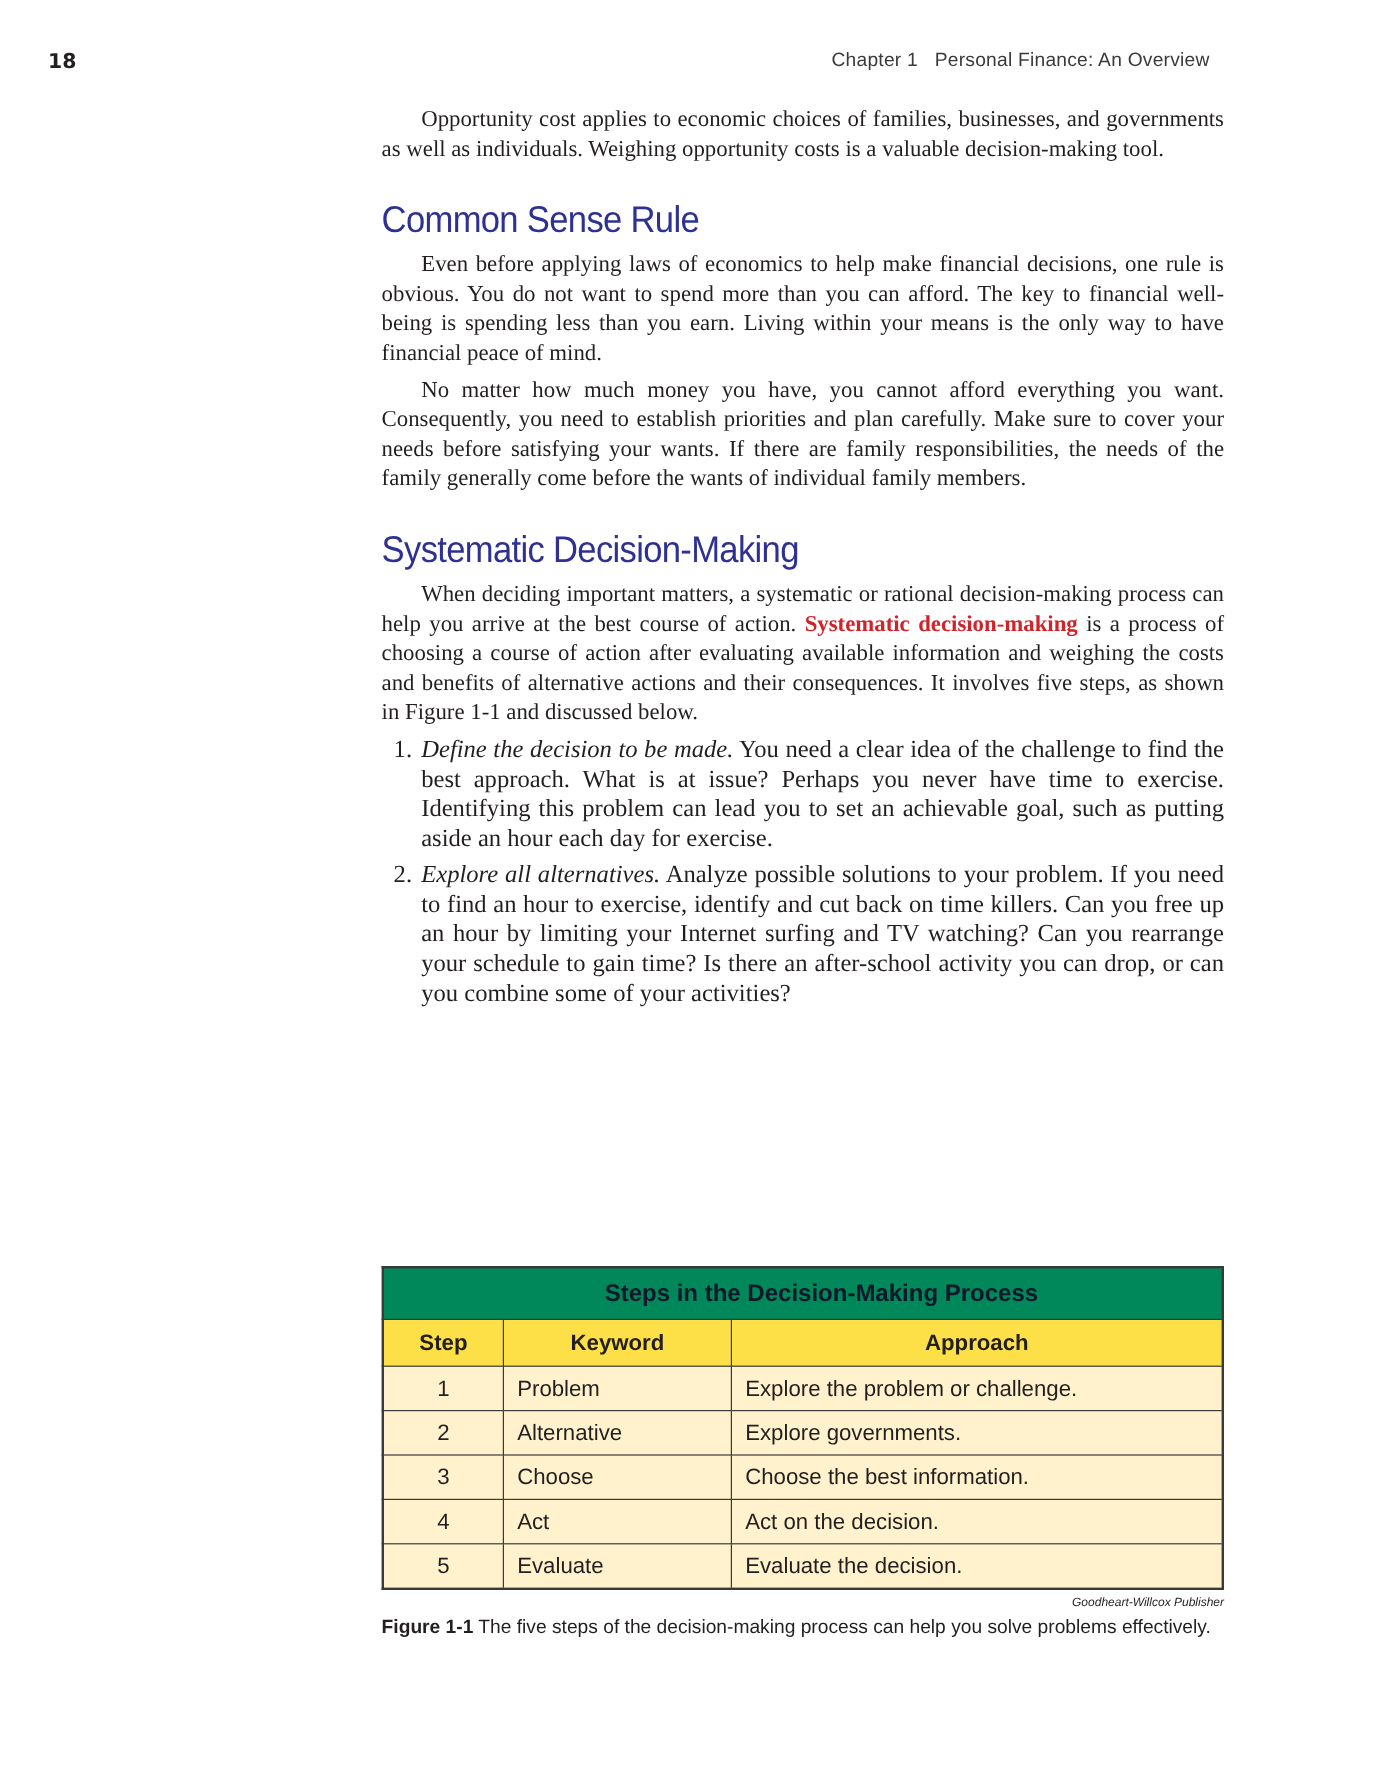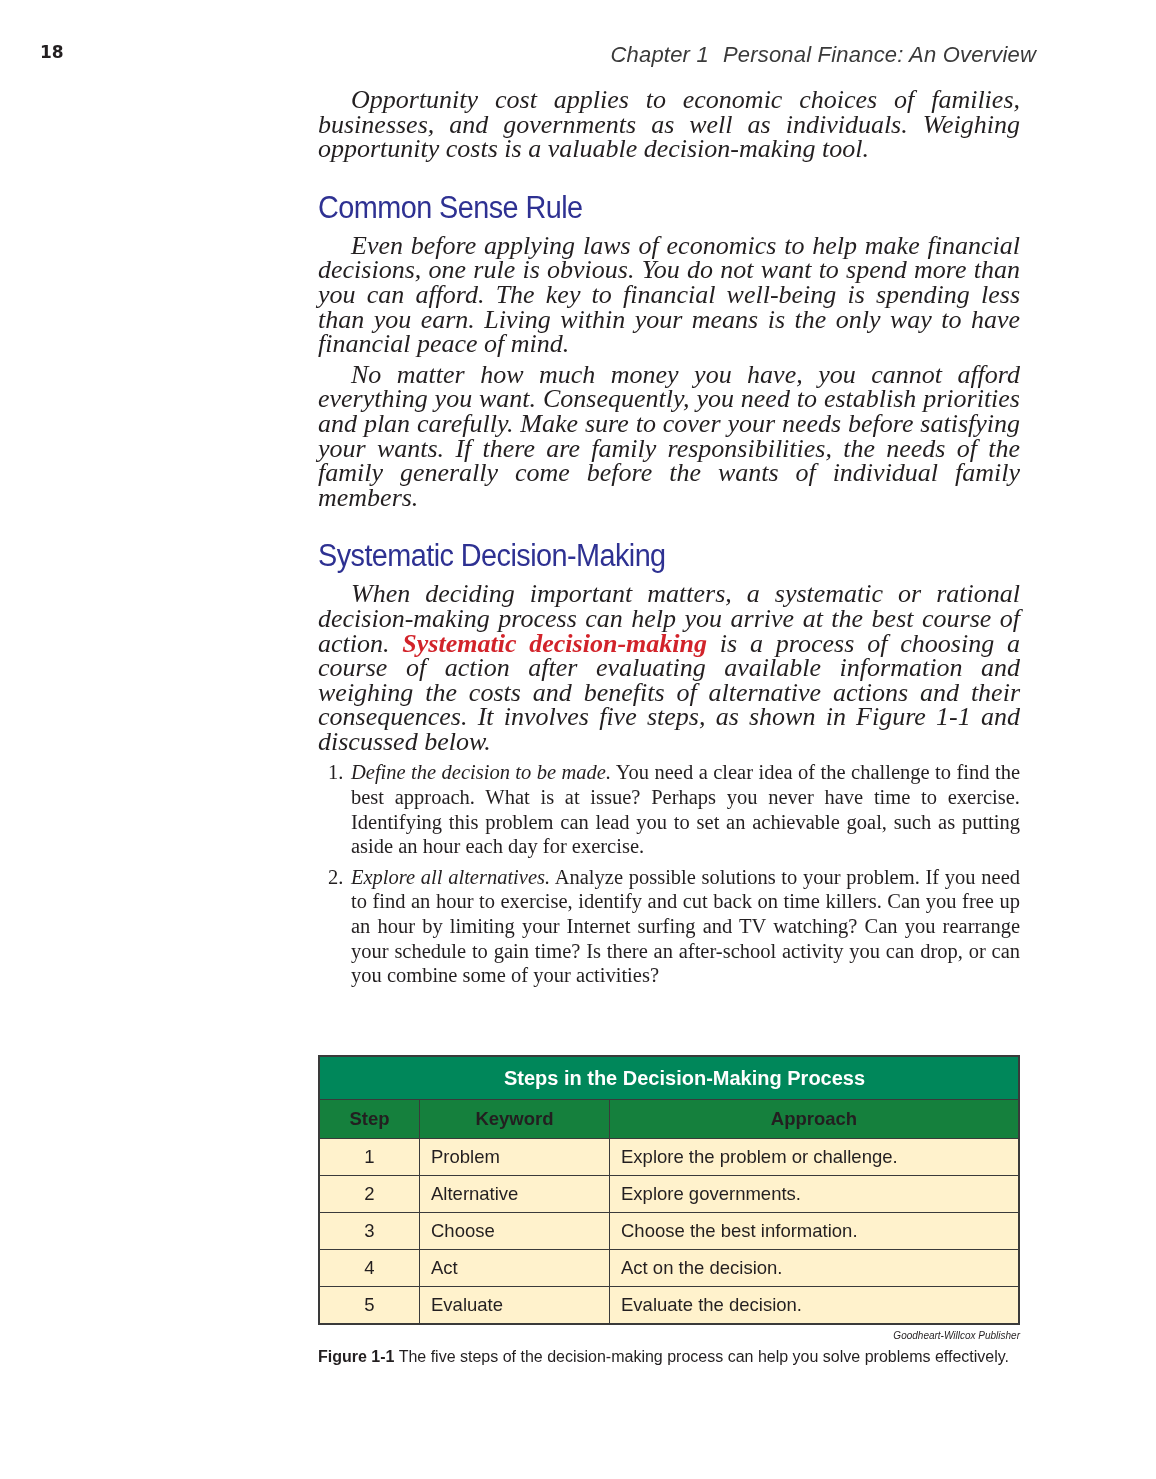--- a/index.html
+++ b/index.html
@@ -1,31 +1,31 @@
 <!DOCTYPE html>
 <html><head>
   <meta charset="utf-8">
   <style>
     html, body { margin: 0; padding: 0; background: #ffffff; }
     body { width: 1156px; height: 1479px; position: relative; overflow: hidden; color: #231f20; }
     .page-number { position: absolute; left: 40px; top: 42px; font-family: "DejaVu Sans", sans-serif; font-weight: bold; font-size: 17px; }
-    .running-head { position: absolute; right: 120px; top: 42px; font-family: "Liberation Sans", sans-serif; font-size: 22px; color: #3a3a3a; letter-spacing: 0.2px; font-style: italic; }
+    .running-head { position: absolute; right: 148px; top: 42px; font-family: "Liberation Sans", sans-serif; font-size: 16px; color: #3a3a3a; letter-spacing: 0.2px; }
     .running-head .gap { display: inline-block; width: 14px; }
     .content { position: absolute; left: 318px; top: 88px; width: 702px; }
-    p { font-family: "Liberation Serif", serif; font-size: 26px; line-height: 24.6px; margin: 0 0 6px 0; text-align: justify; text-indent: 33px; font-style: italic; }
+    p { font-family: "Liberation Serif", serif; font-size: 19px; line-height: 24.6px; margin: 0 0 6px 0; text-align: justify; text-indent: 33px; }
     h2 { font-family: "Liberation Sans", sans-serif; font-weight: normal; font-size: 31px; color: #2e3192; margin: 28px 0 8px 0; letter-spacing: -0.6px; transform: scaleX(0.93); transform-origin: left; white-space: nowrap; }
     .term { color: #d2232a; font-weight: bold; }
     ol { list-style: none; margin: 0; padding: 0; }
     li { font-family: "Liberation Serif", serif; font-size: 20.5px; line-height: 24.6px; text-align: justify; position: relative; padding-left: 33px; margin-bottom: 6px; }
     li .num { position: absolute; left: 10px; top: 0; }
     li em { font-style: italic; }
     .figure { position: absolute; left: 318px; top: 1055px; width: 702px; }
     table { border-collapse: collapse; width: 702px; border: 2px solid #3a3a3a; font-family: "Liberation Sans", sans-serif; }
-    th.title { background: #00875a; color: #ffffff; font-size: 20px; font-weight: bold; height: 40px; border-bottom: 1px solid #3a3a3a; padding-left: 32px; }
-    th.col { background: #15803d; color: #231f20; font-size: 18.5px; font-weight: bold; height: 36px; border: 1px solid #3a3a3a; }
+    th.title { background: #00875a; color: #0f172a; font-size: 20px; font-weight: bold; height: 40px; border-bottom: 1px solid #3a3a3a; padding-left: 32px; }
+    th.col { background: #fde047; color: #231f20; font-size: 18.5px; font-weight: bold; height: 36px; border: 1px solid #3a3a3a; }
     td { background: #fff2cc; font-size: 18.5px; height: 36px; border: 1px solid #3a3a3a; padding: 0 11px; }
     td.step { text-align: center; width: 77px; }
     td.kw { width: 167px; }
     .credit { font-family: "Liberation Sans", sans-serif; font-style: italic; font-size: 10px; text-align: right; margin-top: 5px; color: #231f20; }
     .caption { font-family: Liberation Sans, sans-serif; font-size: 16px; line-height: 24px; margin-top: 4px; color: #231f20; }
     .caption .fig-label { font-weight: bold; }
   </style>
 </head>
 <body>
 

